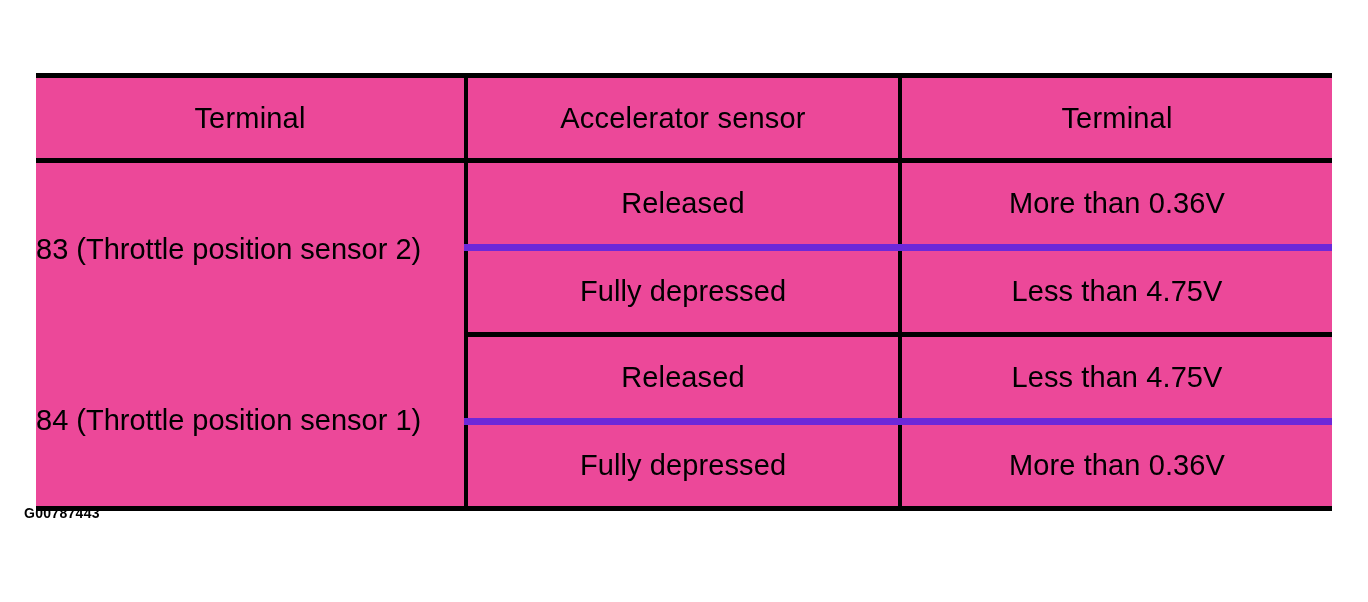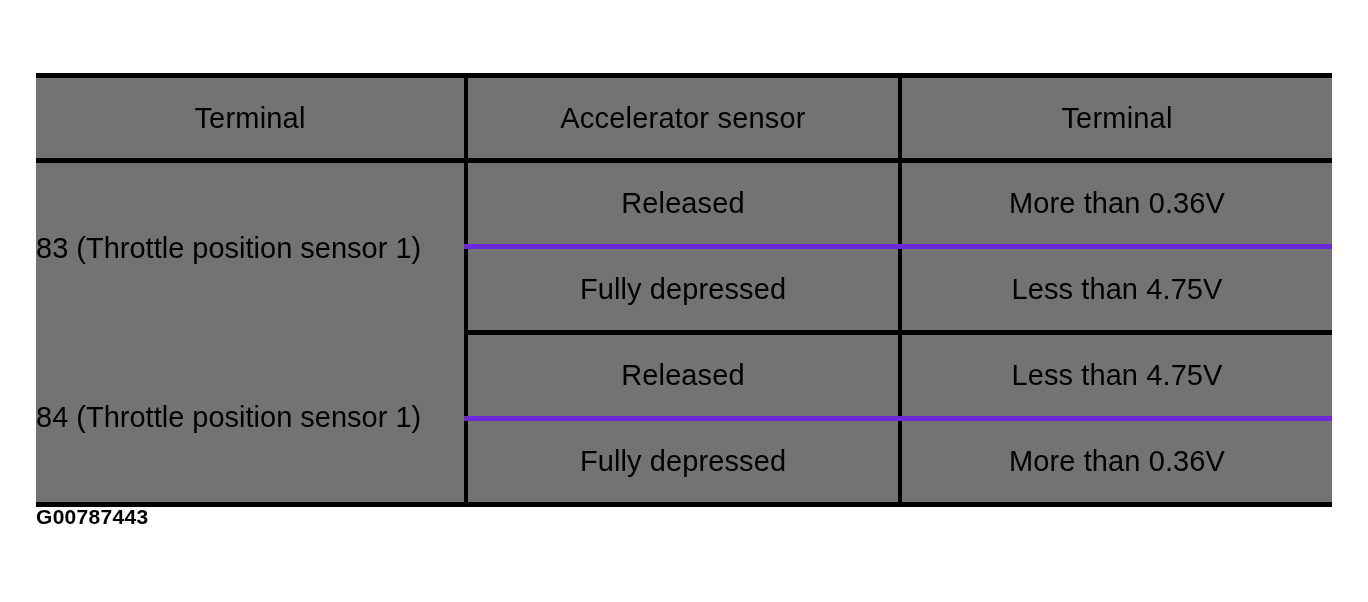--- a/index.html
+++ b/index.html
@@ -34,35 +34,35 @@
     border-collapse: collapse;
     table-layout: fixed;
   }
 
   .spec-table td,
   .spec-table th {
     padding: 0;
     margin: 0;
     font-weight: normal;
     vertical-align: middle;
-    background: #737373;
+    background: #ec4899;
   }
 
   
   .col-terminal { width: 430px; }
   .col-pedal    { width: 434px; }
   .col-voltage  { width: 432px; }
 
   
   .vrule-right { border-right: 4px solid #000000; }
 
   
   .rule-thick-top    { border-top: 5px solid #000000; }
   .rule-thick-bottom { border-bottom: 5px solid #000000; }
-  .rule-thin-bottom  { border-bottom: 5px solid #6d28d9; }
+  .rule-thin-bottom  { border-bottom: 7px solid #6d28d9; }
 
   
   .header-cell {
     height: 80px;
     text-align: center;
     font-size: 29px;
     letter-spacing: 0.2px;
   }
 
   
@@ -78,23 +78,23 @@
   .data-cell {
     height: 81px;
     text-align: center;
     font-size: 29px;
     letter-spacing: 0.1px;
   }
 
   
   .figure-caption {
     position: absolute;
-    left: 36px;
+    left: 24px;
     top: 505px;
-    font-size: 21px;
+    font-size: 14px;
     font-weight: bold;
     letter-spacing: 0.3px;
     white-space: nowrap;
   }
 </style>
 </head>
 <body>
 
 <div id="page">
 
@@ -110,21 +110,21 @@
         <th class="header-cell rule-thick-top rule-thick-bottom vrule-right">Terminal</th>
         <th class="header-cell rule-thick-top rule-thick-bottom vrule-right">Accelerator sensor</th>
         <th class="header-cell rule-thick-top rule-thick-bottom">Terminal</th>
       </tr>
     </thead>
 
     <tbody>
 
       <tr>
         <td class="terminal-cell vrule-right" rowspan="2">83
-(Throttle position sensor 1)</td>
+(Throttle position sensor 2)</td>
         <td class="data-cell rule-thin-bottom vrule-right">Released</td>
         <td class="data-cell rule-thin-bottom">More than 0.36V</td>
       </tr>
       <tr>
         <td class="data-cell rule-thick-bottom vrule-right">Fully depressed</td>
         <td class="data-cell rule-thick-bottom">Less than 4.75V</td>
       </tr>
 
       <tr>
         <td class="terminal-cell rule-thick-bottom vrule-right" rowspan="2">84

